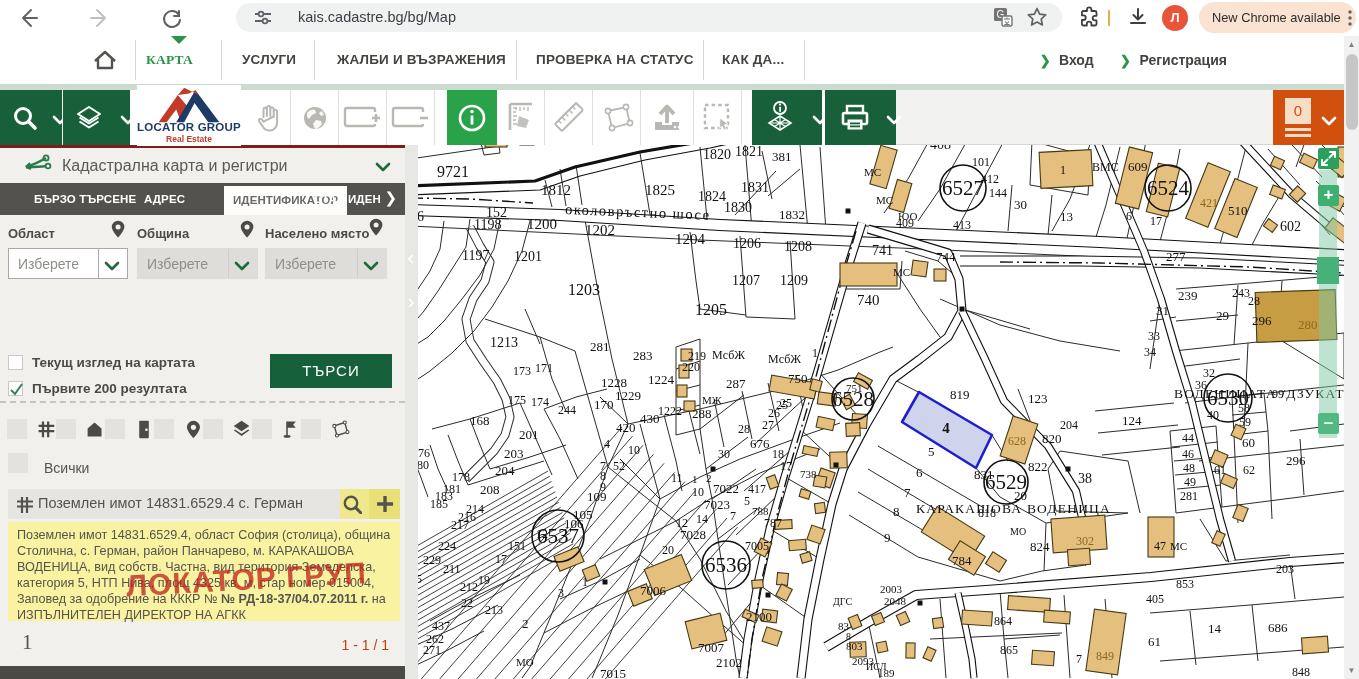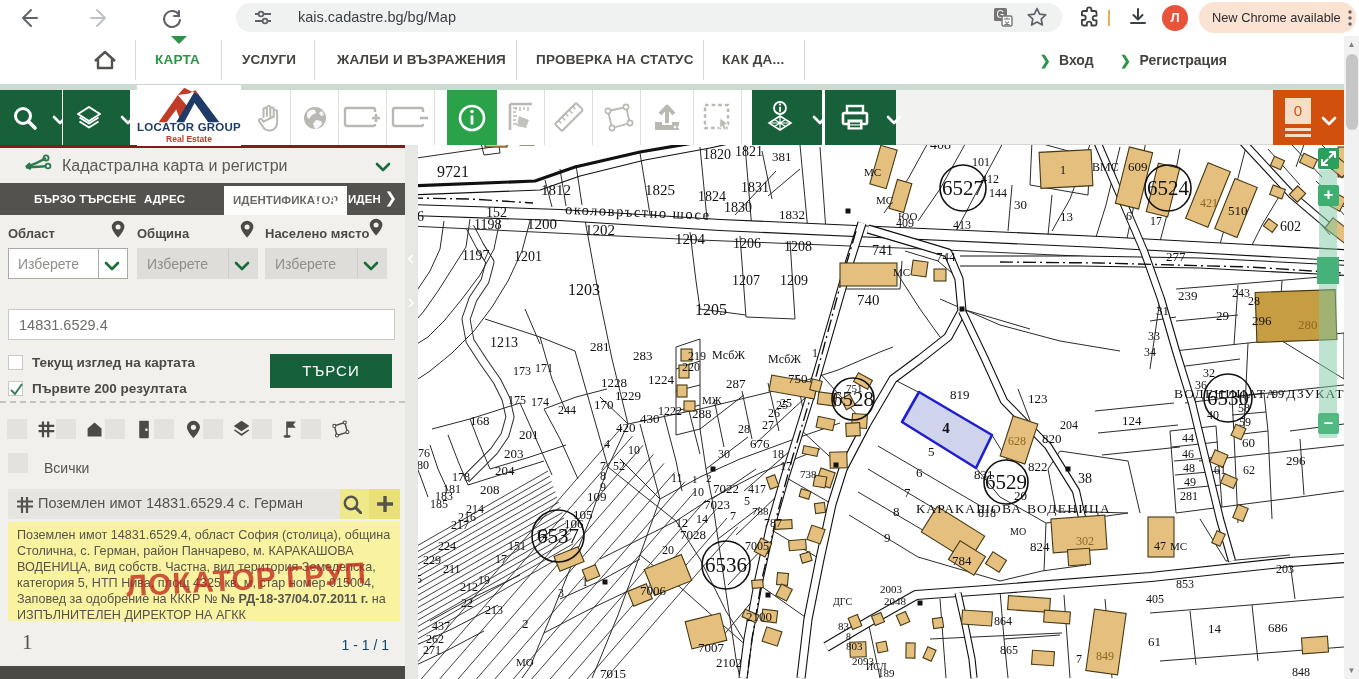--- a/index.html
+++ b/index.html
@@ -87,21 +87,21 @@
 #result-title { position:absolute; left:30px; top:6px; font-size:14.5px; color:#55534e; }
 #result-plus-cell { position:absolute; right:0; top:0; width:31px; height:30px; background:#e9e077; }
 #yellow-box { position:absolute; left:8px; top:374px; width:392px; height:99px; background:#f9f3a1; }
 #yellow-box .txt { position:absolute; left:9px; top:6px; width:378px; font-size:12.6px;
   line-height:15.9px; color:#55534e; }
 #red-watermark { position:absolute; left:126px; top:413px; width:300px; font-size:30px; font-weight:bold;
   color:rgba(193,39,28,.78); transform:rotate(-3.2deg); letter-spacing:1px; white-space:nowrap; z-index:5;
   pointer-events:none; }
 #page-num { position:absolute; left:22px; top:482px; font-size:21px; color:#55534e;
   font-family:"Liberation Serif", serif; }
-#page-range { position:absolute; right:16px; top:489px; font-size:14px; color:#0c4a6e; }
+#page-range { position:absolute; right:16px; top:489px; font-size:14px; color:#c2410c; }
 #panel-bottom { position:absolute; left:0; top:518px; width:405px; height:16px; background:#4b4946; }
 
 .mapctl { position:absolute; z-index:8; border-radius:2px; }
 #zoom-track { position:absolute; left:901px; top:25px; width:18px; height:268px;
   background:rgba(126,200,162,.5); z-index:7; }
 #zoom-thumb { position:absolute; left:899px; top:112px; width:22px; height:27px; background:#46b179; z-index:8; }
 #fullscreen-btn { left:900px; top:3px; width:21px; height:21px; background:#2aa05c; }
 #zoom-in-btn { left:900px; top:40px; width:21px; height:21px; background:#3fae71; }
 #zoom-out-btn { left:900px; top:268px; width:21px; height:21px; background:#52b983; }
 .mapctl span { display:block; text-align:center; color:#fff; font-size:17px; line-height:20px; font-weight:bold; }
@@ -175,21 +175,21 @@
           <circle cx="3" cy="15" r="1.7" fill="#5f6368"></circle>
         </svg>
       </span>
   </div>
 </div>
 
 <div id="nav">
   <span style="position:absolute;left:91px;top:12px;"><svg width="28" height="24" viewBox="0 0 28 24">
         <path d="M4 13 L14 4 L24 13 M7 11 v9 h14 v-9" stroke="#54524e" stroke-width="2.4" fill="none" stroke-linejoin="round"></path>
       </svg></span>
-  <div class="nav-item active" style="left:155px;"><span>КАРТА</span></div>
+  <div class="nav-item active" style="left:146px;font-family:Liberation Serif, serif;"><span>КАРТА</span></div>
     <div class="nav-item" style="left:242px;"><span>УСЛУГИ</span></div>
     <div class="nav-item" style="left:337px;"><span>ЖАЛБИ И ВЪЗРАЖЕНИЯ</span></div>
     <div class="nav-item" style="left:536px;"><span>ПРОВЕРКА НА СТАТУС</span></div>
     <div class="nav-item" style="left:722px;"><span>КАК ДА...</span></div>
     <div class="nav-sep" style="left:135px;"></div>
     <div class="nav-sep" style="left:221px;"></div>
     <div class="nav-sep" style="left:314px;"></div>
     <div class="nav-sep" style="left:516px;"></div>
     <div class="nav-sep" style="left:703px;"></div>
     <div class="nav-sep" style="left:804px;"></div>
@@ -443,23 +443,20 @@
       </div>
       <div class="dropdown disabled" style="left:265px;width:122px;">
         <span class="dd-text">Изберете</span>
         <span class="dd-btn">
           <span style="position:absolute;right:7px;top:9px;"><svg width="16" height="12" viewBox="0 0 16 12">
               <path d="M2 3 L8 9 L14 3" stroke="#1c6b3a" stroke-width="2.6" fill="none" stroke-linecap="round" stroke-linejoin="round"></path>
             </svg></span>
         </span>
       </div>
 
-    <div id="query-input">
-        <span>14831.6529.4</span>
-      </div>
 
     <div class="checkbox" style="left:8px;top:207px;"></div>
     <span class="cb-label" style="left:32px;top:207px;">Текущ изглед на картата</span>
     <div class="checkbox" style="left:8px;top:233px;"><svg width="15" height="14" viewBox="0 0 15 14">
           <path d="M2 8 L6 12 L13 2" stroke="#3a7d5a" stroke-width="2" fill="none"></path>
         </svg></div>
     <span class="cb-label" style="left:32px;top:233px;">Първите 200 резултата</span>
     <div id="search-btn">ТЪРСИ</div>
     <div id="dash-sep"></div>
 

